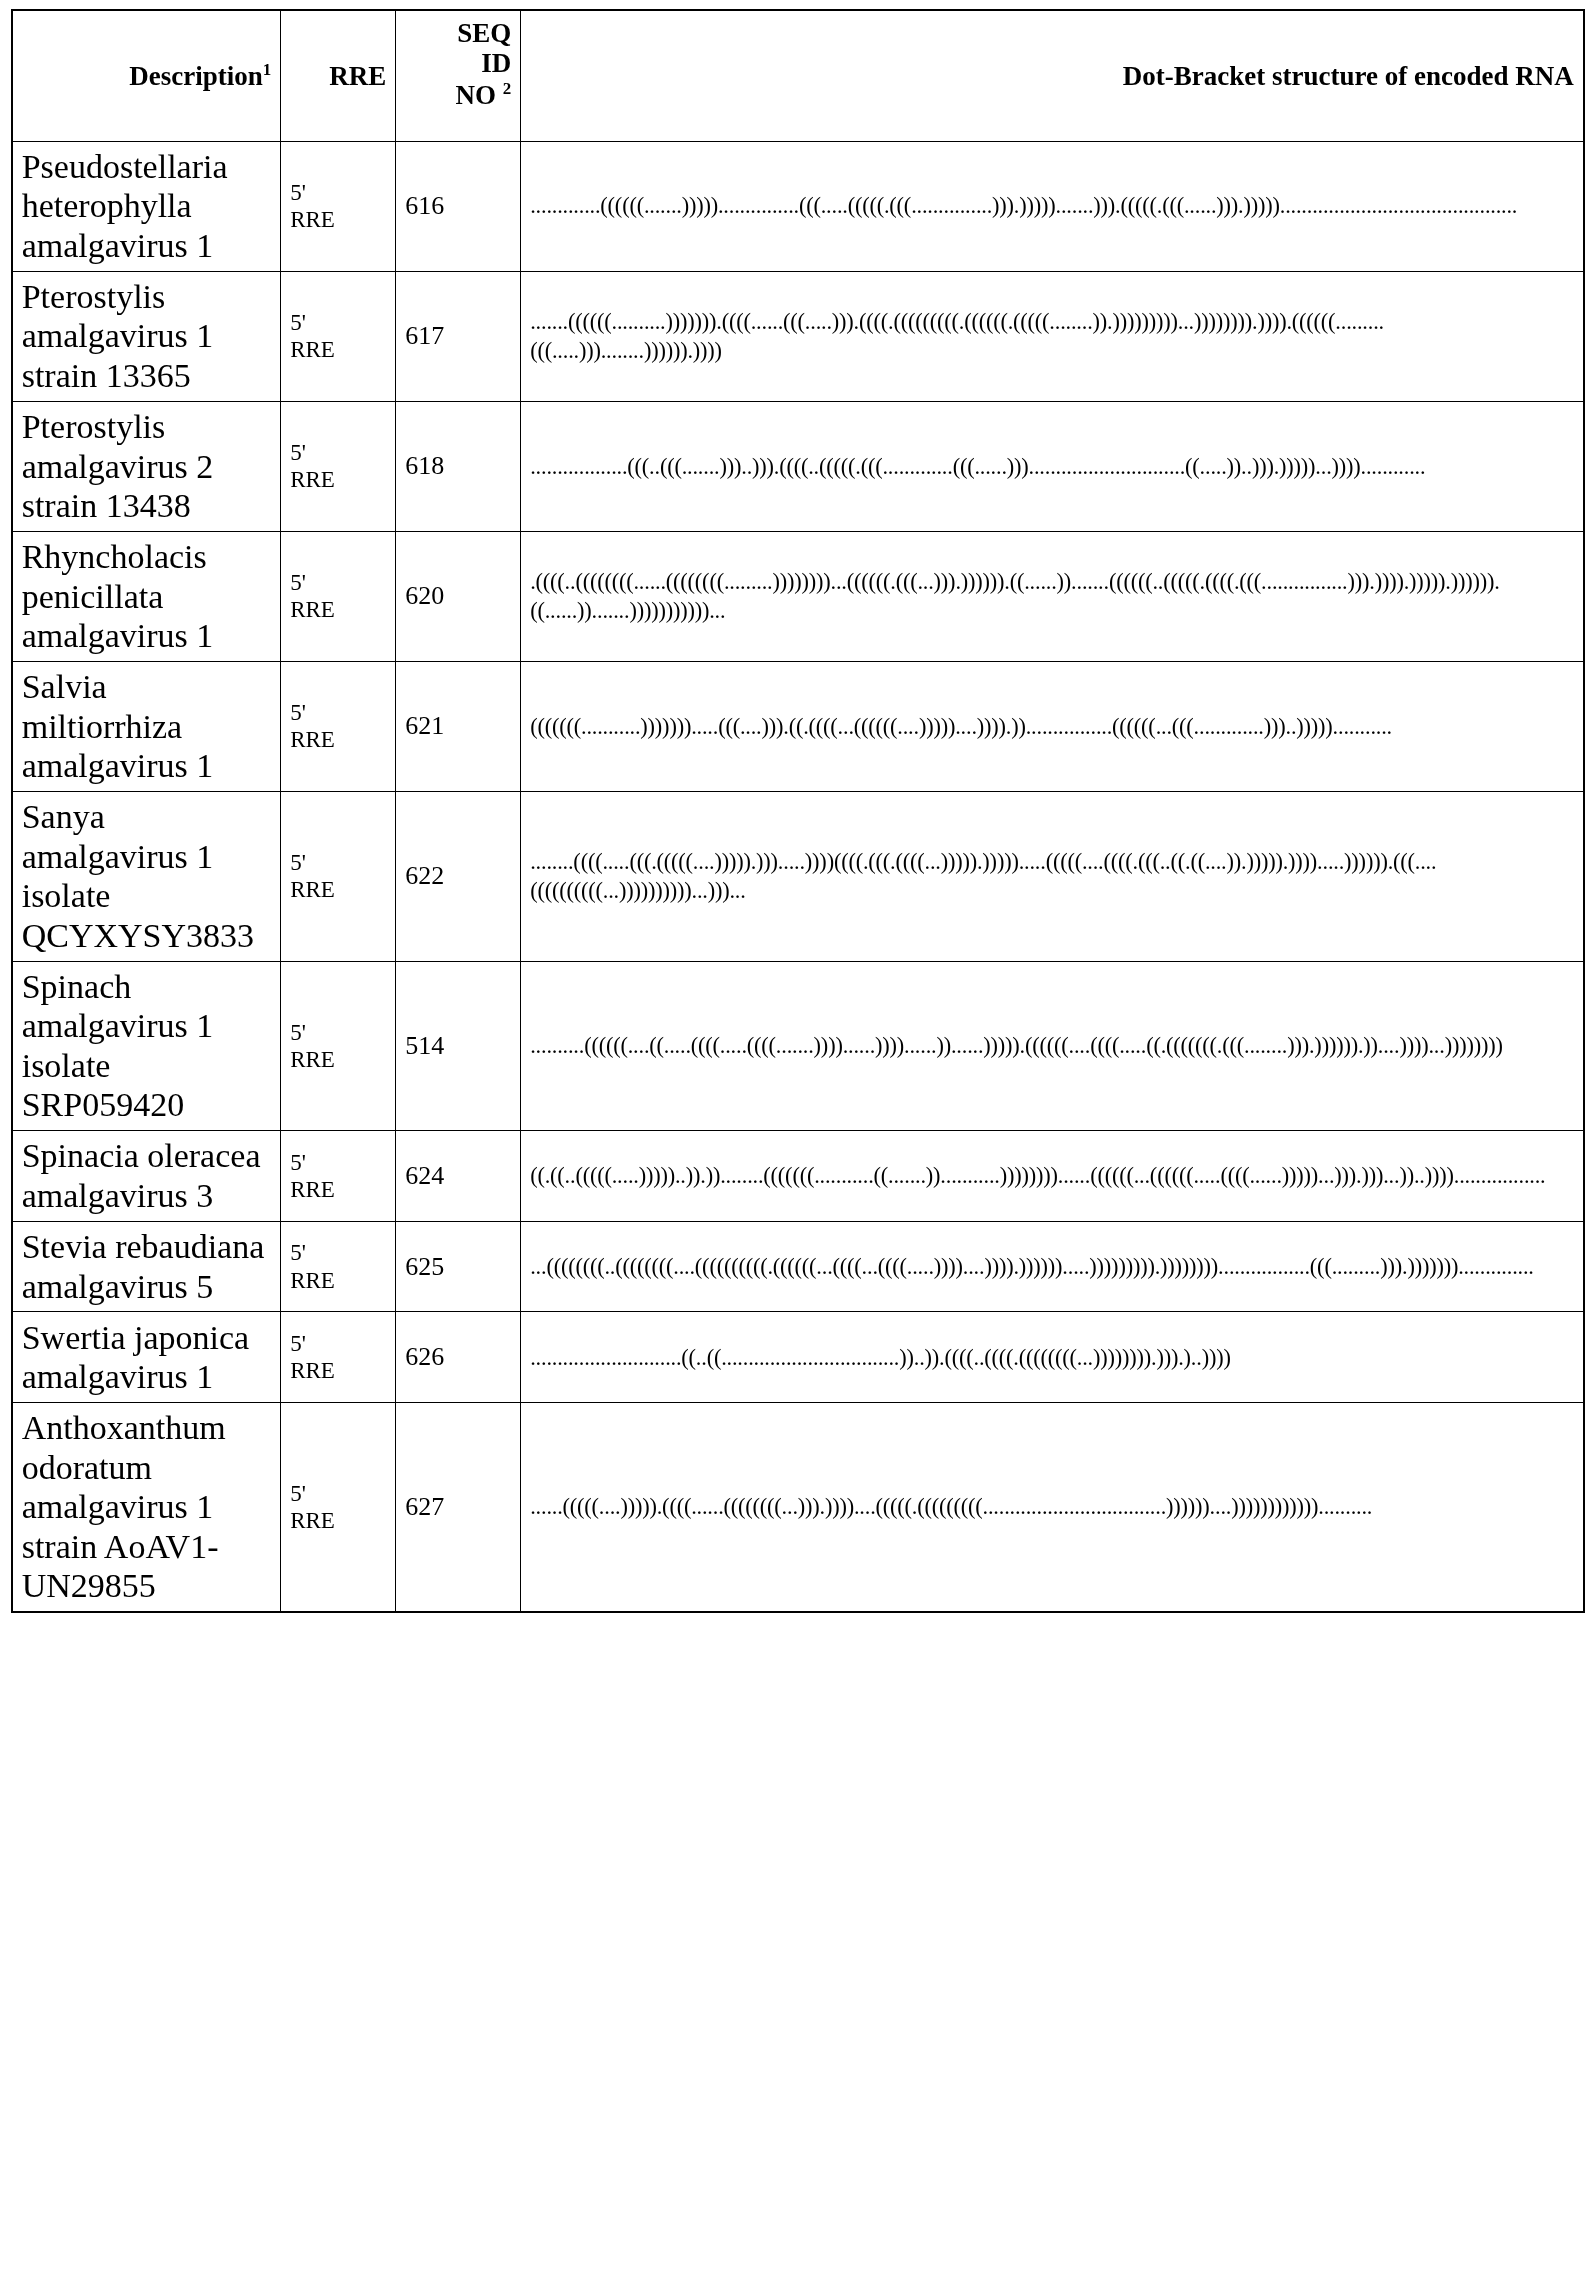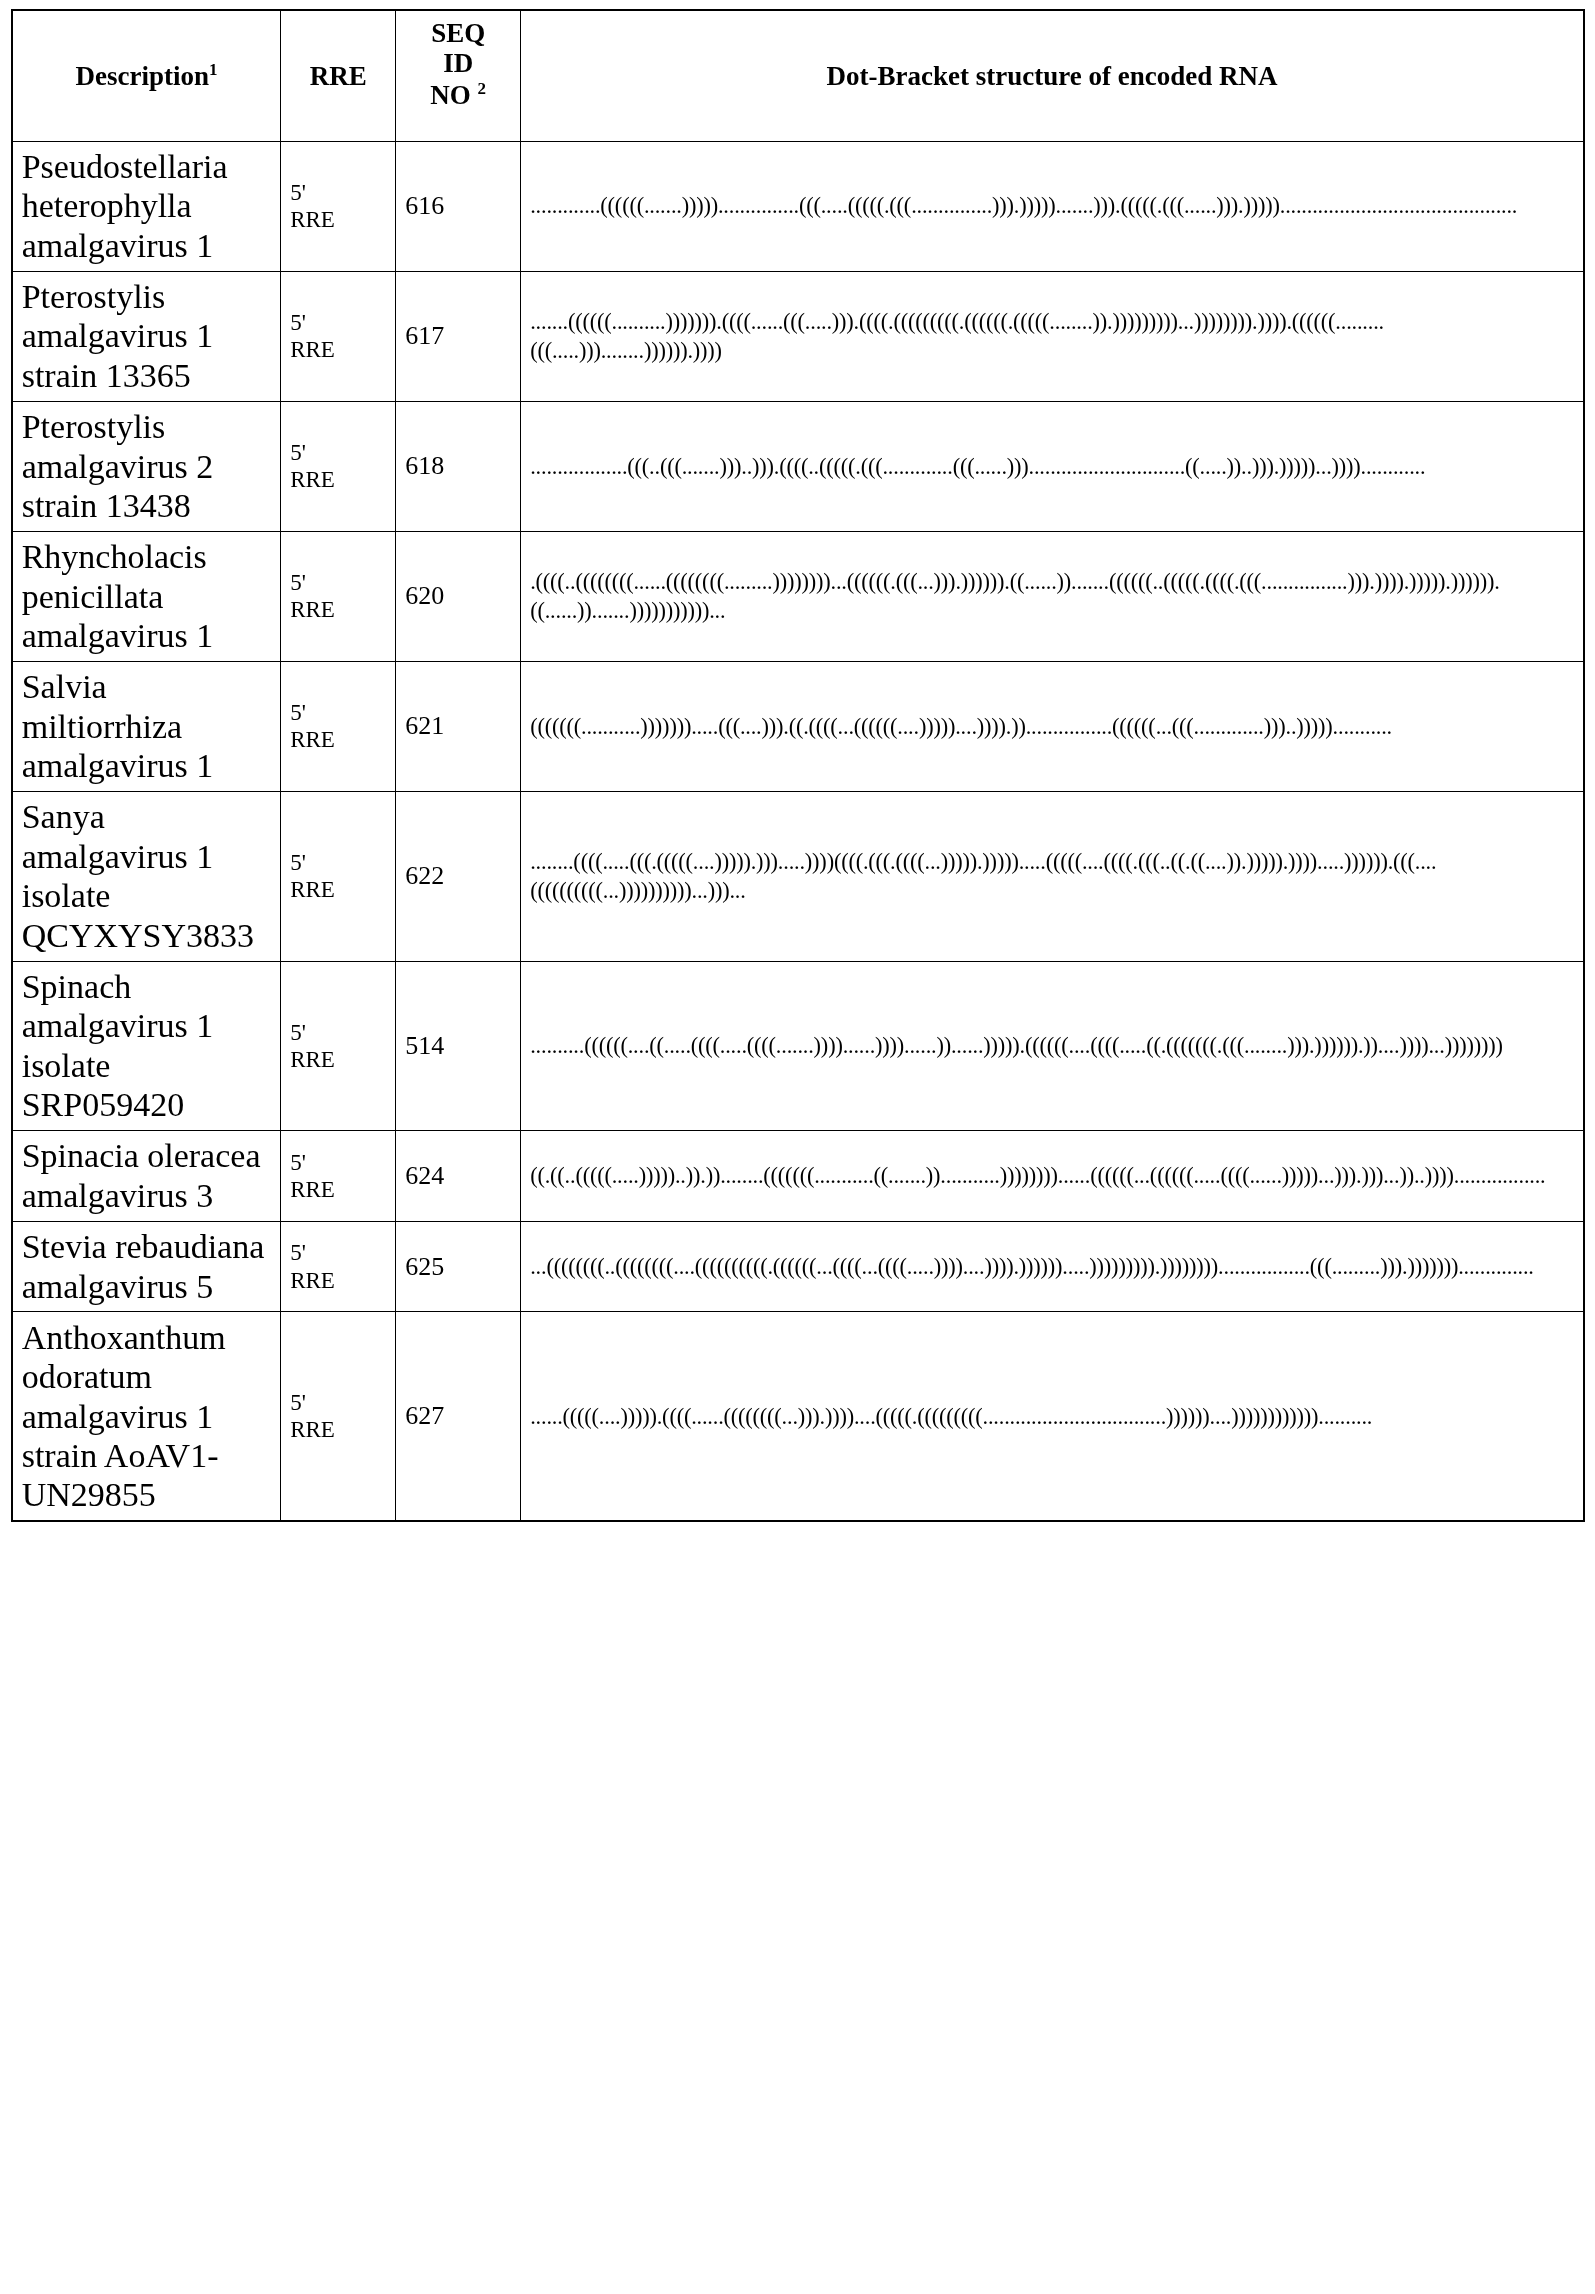--- a/index.html
+++ b/index.html
@@ -33,21 +33,21 @@
     border: 1.8px solid #000;
     vertical-align: middle;
     padding: 5.4px 9px;
     box-sizing: border-box;
   }
   thead th {
     font-weight: bold;
     font-size: 27px;
     line-height: 1.12;
     vertical-align: middle;
-    text-align: center;
+    text-align: right;
     height: 131px;
   }
   thead th.h-seq {
     vertical-align: top;
     padding-top: 7.2px;
   }
   thead th sup {
     font-size: 17px;
     vertical-align: super;
     font-weight: bold;
@@ -181,20 +181,29 @@
       <tr>
         <td class="desc">Stevia rebaudiana amalgavirus 5</td>
         <td class="rre">5'
 RRE</td>
         <td class="seqid">625</td>
         <td class="dot">
             <span class="dot-text">...((((((((..((((((((....((((((((((.((((((...((((...((((.....))))....)))).)))))).....))))))))).)))))))).................(((.........))).)))))))..............</span>
           </td>
       </tr>
       <tr>
+        <td class="desc">Swertia japonica amalgavirus 1</td>
+        <td class="rre">5'
+RRE</td>
+        <td class="seqid">626</td>
+        <td class="dot">
+            <span class="dot-text">............................((..((.................................))..)).((((..((((.((((((((...)))))))).))).)..))))</span>
+          </td>
+      </tr>
+      <tr>
         <td class="desc">Anthoxanthum odoratum amalgavirus 1 strain AoAV1-UN29855</td>
         <td class="rre">5'
 RRE</td>
         <td class="seqid">627</td>
         <td class="dot">
             <span class="dot-text">......(((((....))))).((((......((((((((...))).))))....(((((.(((((((((..................................))))))....))))))))))))..........</span>
           </td>
       </tr>
     </tbody>
   </table>

